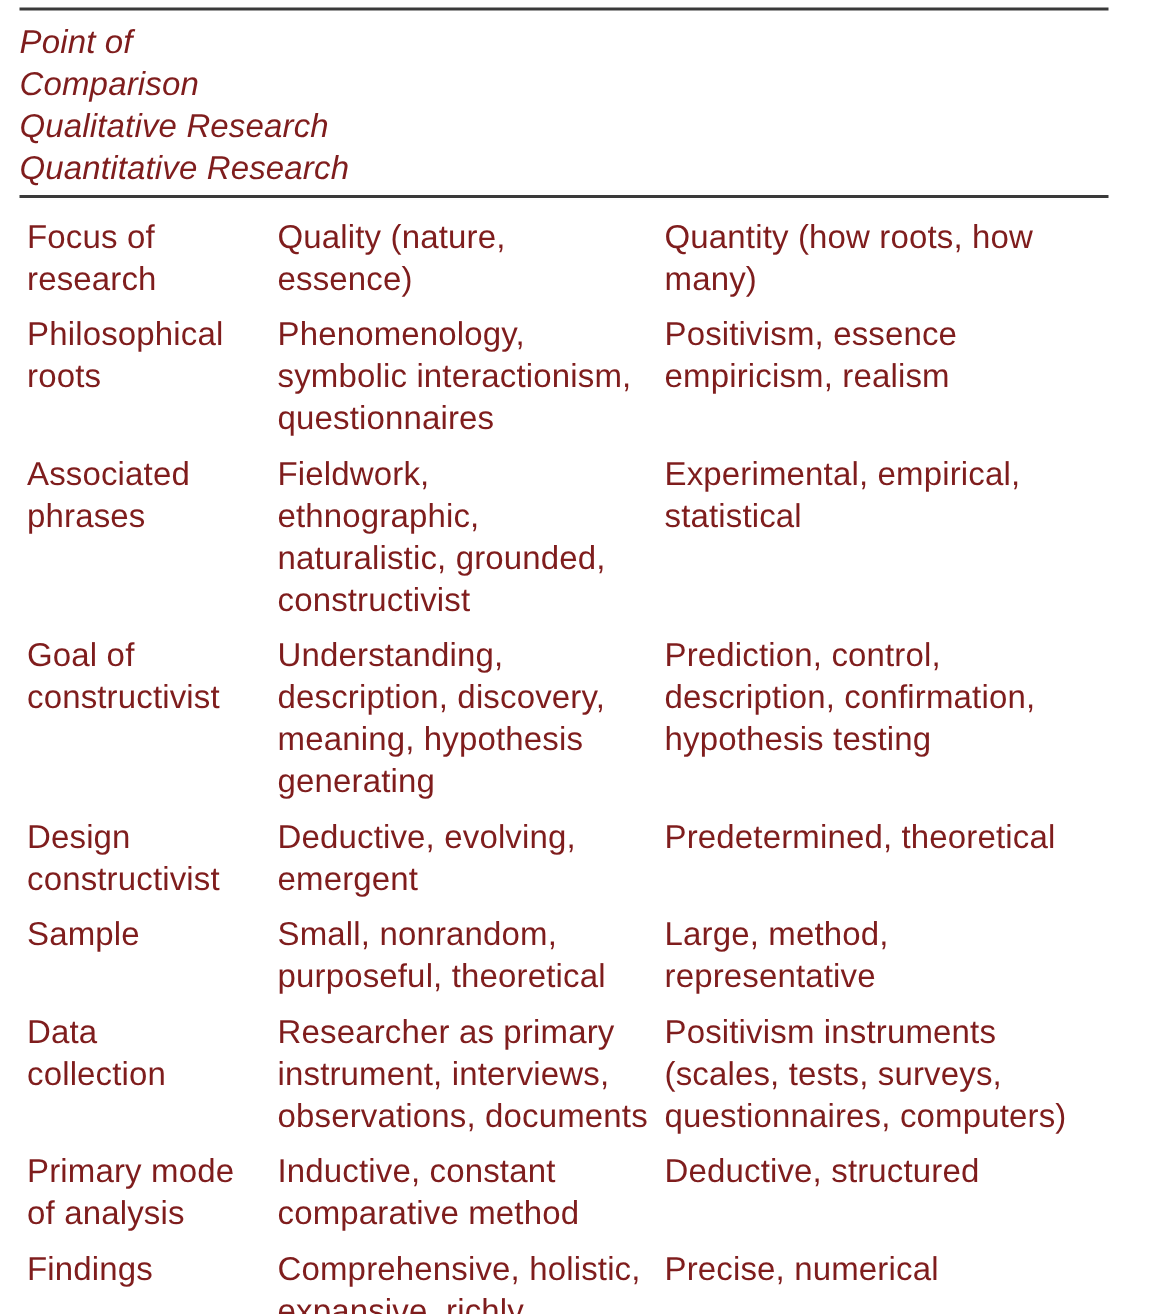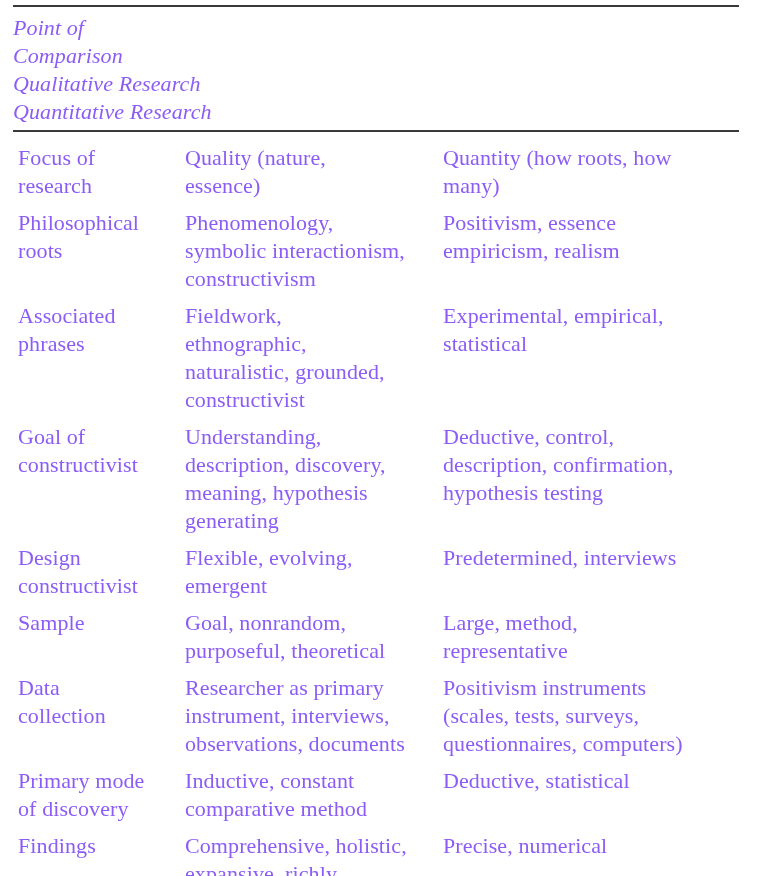--- a/index.html
+++ b/index.html
@@ -5,22 +5,22 @@
   html, body {
     margin: 0;
     padding: 0;
     background: #ffffff;
   }
   .page {
     position: relative;
     width: 782px;
     height: 876px;
     background: #ffffff;
-    font-family: Liberation Serif, serif;
-    color: #8b5cf6;
+    font-family: Liberation Sans, sans-serif;
+    color: #7f1d1d;
     overflow: hidden;
   }
   .table-wrap {
     position: absolute;
     left: 13px;
     top: 5px;
     width: 726px;
   }
   .rule {
     width: 726px;
@@ -81,21 +81,21 @@
 essence)</div>
         <div class="cell c3">Quantity (how roots, how
 many)</div>
       </div>
 
       <div>
         <div class="cell c1">Philosophical
 roots</div>
         <div class="cell c2">Phenomenology,
 symbolic interactionism,
-constructivism</div>
+questionnaires</div>
         <div class="cell c3">Positivism, essence
 empiricism, realism</div>
       </div>
 
       <div>
         <div class="cell c1">Associated
 phrases</div>
         <div class="cell c2">Fieldwork,
 ethnographic,
 naturalistic, grounded,
@@ -104,58 +104,58 @@
 statistical</div>
       </div>
 
       <div>
         <div class="cell c1">Goal of
 constructivist</div>
         <div class="cell c2">Understanding,
 description, discovery,
 meaning, hypothesis
 generating</div>
-        <div class="cell c3">Deductive, control,
+        <div class="cell c3">Prediction, control,
 description, confirmation,
 hypothesis testing</div>
       </div>
 
       <div>
         <div class="cell c1">Design
 constructivist</div>
-        <div class="cell c2">Flexible, evolving,
+        <div class="cell c2">Deductive, evolving,
 emergent</div>
-        <div class="cell c3">Predetermined, interviews</div>
+        <div class="cell c3">Predetermined, theoretical</div>
       </div>
 
       <div>
         <div class="cell c1">Sample</div>
-        <div class="cell c2">Goal, nonrandom,
+        <div class="cell c2">Small, nonrandom,
 purposeful, theoretical</div>
         <div class="cell c3">Large, method,
 representative</div>
       </div>
 
       <div>
         <div class="cell c1">Data
 collection</div>
         <div class="cell c2">Researcher as primary
 instrument, interviews,
 observations, documents</div>
         <div class="cell c3">Positivism instruments
 (scales, tests, surveys,
 questionnaires, computers)</div>
       </div>
 
       <div>
         <div class="cell c1">Primary mode
-of discovery</div>
+of analysis</div>
         <div class="cell c2">Inductive, constant
 comparative method</div>
-        <div class="cell c3">Deductive, statistical</div>
+        <div class="cell c3">Deductive, structured</div>
       </div>
 
       <div>
         <div class="cell c1">Findings</div>
         <div class="cell c2">Comprehensive, holistic,
 expansive, richly
 descriptive</div>
         <div class="cell c3">Precise, numerical</div>
       </div>
 

